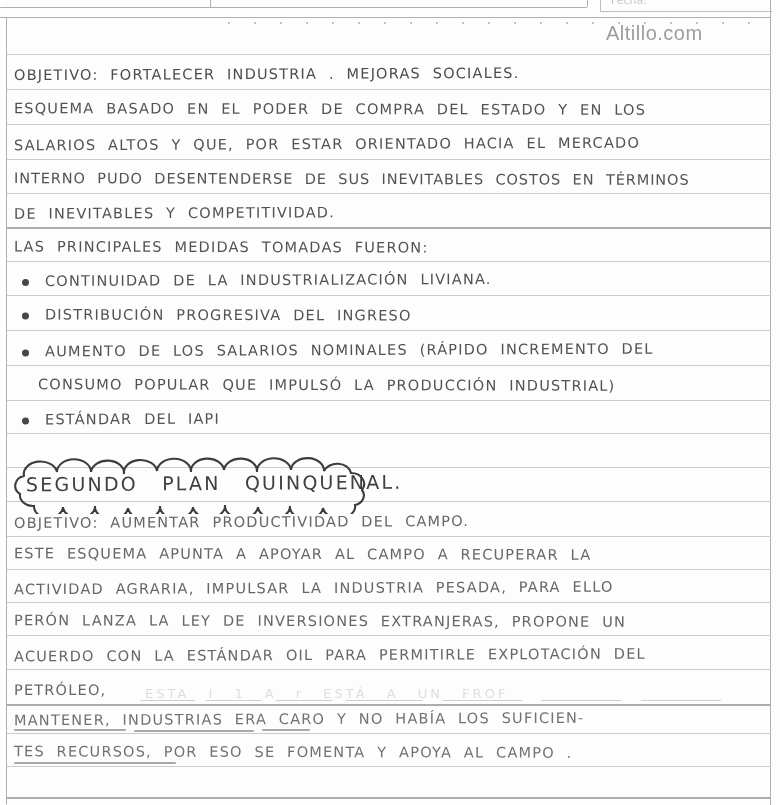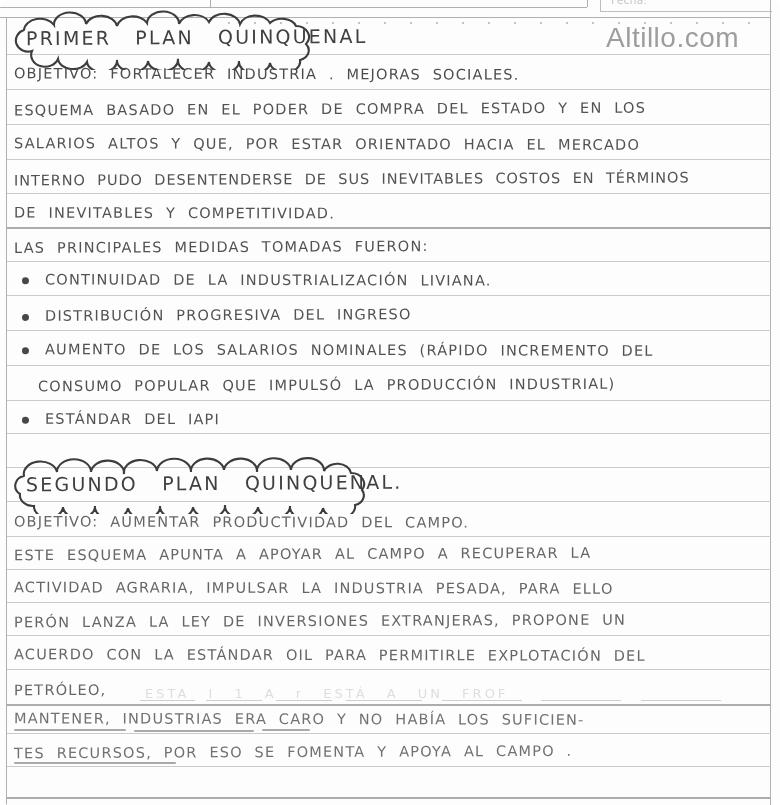--- a/index.html
+++ b/index.html
@@ -10,21 +10,21 @@
   .rule.dark{background:#adadad;height:2px;}
   .hline{position:absolute;height:1px;background:#b0b0b0;}
   .vline{position:absolute;width:1px;background:#b0b0b0;}
   .dotrow{position:absolute;left:228px;top:22px;width:540px;height:2px;
           background:repeating-linear-gradient(to right,#c3c3c3 0 2px,transparent 2px 26px);}
   .topbox{position:absolute;left:600px;top:0;width:171px;height:11px;
           border-left:1px solid #bdbdbd;border-bottom:1px solid #bdbdbd;overflow:hidden;}
   .topbox span{display:block;margin-top:-6px;margin-left:10px;font-size:11px;color:#9a9a9a;opacity:.55;}
   
   .watermark{position:absolute;left:606px;top:22px;font-family:"Liberation Sans",sans-serif;
-             font-size:28px;color:#9d9d9d;letter-spacing:0.5px;}
+             font-size:20px;color:#9d9d9d;letter-spacing:0.5px;}
   
   .hw{position:absolute;white-space:nowrap;font-size:14.5px;letter-spacing:1.2px;word-spacing:6px;
       transform:rotate(-0.25deg);color:#555;}
   .hw:nth-of-type(even){transform:rotate(0.15deg);}
   .s1{color:#525252;}
   .s2{color:#666;}
   .lighter{color:#717171;}
   .dot{position:absolute;width:7px;height:7px;border-radius:50%;background:#474747;}
   
   .cloud{position:absolute;}
@@ -73,33 +73,20 @@
   <div class="rule" style="top:602px"></div>
   <div class="rule" style="top:635px"></div>
   <div class="rule" style="top:669px"></div>
   <div class="rule dark" style="top:704px"></div>
   <div class="rule" style="top:733px"></div>
   <div class="rule" style="top:766px"></div>
   <div class="rule dark" style="top:797px"></div>
 
   <div class="watermark">Altillo.com</div>
 
-  <div class="cloud" style="left:8px;top:6px;width:340px;height:64px;">
-    <svg width="340" height="64" viewBox="0 0 340 64">
-      <path d="M 16 24
-               a 16 12 0 0 1 30 -5 a 16 12 0 0 1 32 -1 a 16 12 0 0 1 31 2 a 16 12 0 0 1 30 -3
-               a 16 12 0 0 1 32 1 a 16 12 0 0 1 30 -2 a 16 12 0 0 1 31 2 a 16 12 0 0 1 30 -1
-               a 15 11 0 0 1 26 3
-               a 13 11 0 0 1 10 18 a 12 10 0 0 1 -6 16
-               a 15 11 0 0 1 -30 3 a 15 11 0 0 1 -31 -2 a 15 11 0 0 1 -30 1 a 15 11 0 0 1 -31 -3
-               a 15 11 0 0 1 -30 2 a 15 11 0 0 1 -31 -1 a 15 11 0 0 1 -30 2 a 15 11 0 0 1 -29 -3
-               a 13 11 0 0 1 -26 -8 a 12 11 0 0 1 -8 -21" fill="none" stroke="#3d3d3d" stroke-width="2.1" stroke-linecap="round"></path>
-    </svg>
-    <span class="ct">PRIMER PLAN QUINQUENAL</span>
-  </div>
 
   <div class="hw s1" style="left:14px;top:66px;color:#4c4c4c;"><span>OBJETIVO: FORTALECER INDUSTRIA . MEJORAS SOCIALES.</span></div>
   <div class="hw s1" style="left:14px;top:101px;"><span>ESQUEMA BASADO EN EL PODER DE COMPRA DEL ESTADO Y EN LOS</span></div>
   <div class="hw s1" style="left:14px;top:136px;"><span>SALARIOS ALTOS Y QUE, POR ESTAR ORIENTADO HACIA EL MERCADO</span></div>
   <div class="hw s1" style="left:14px;top:171px;letter-spacing:0.9px;"><span>INTERNO PUDO DESENTENDERSE DE SUS INEVITABLES COSTOS EN TÉRMINOS</span></div>
   <div class="hw s1" style="left:14px;top:205px;"><span>DE INEVITABLES Y COMPETITIVIDAD.</span></div>
   <div class="hw s1" style="left:14px;top:239px;"><span>LAS PRINCIPALES MEDIDAS TOMADAS FUERON:</span></div>
 
   <div class="hw s1" style="left:45px;top:272px;">
     <span class="dot" style="left:-23px;top:6px;"></span>

